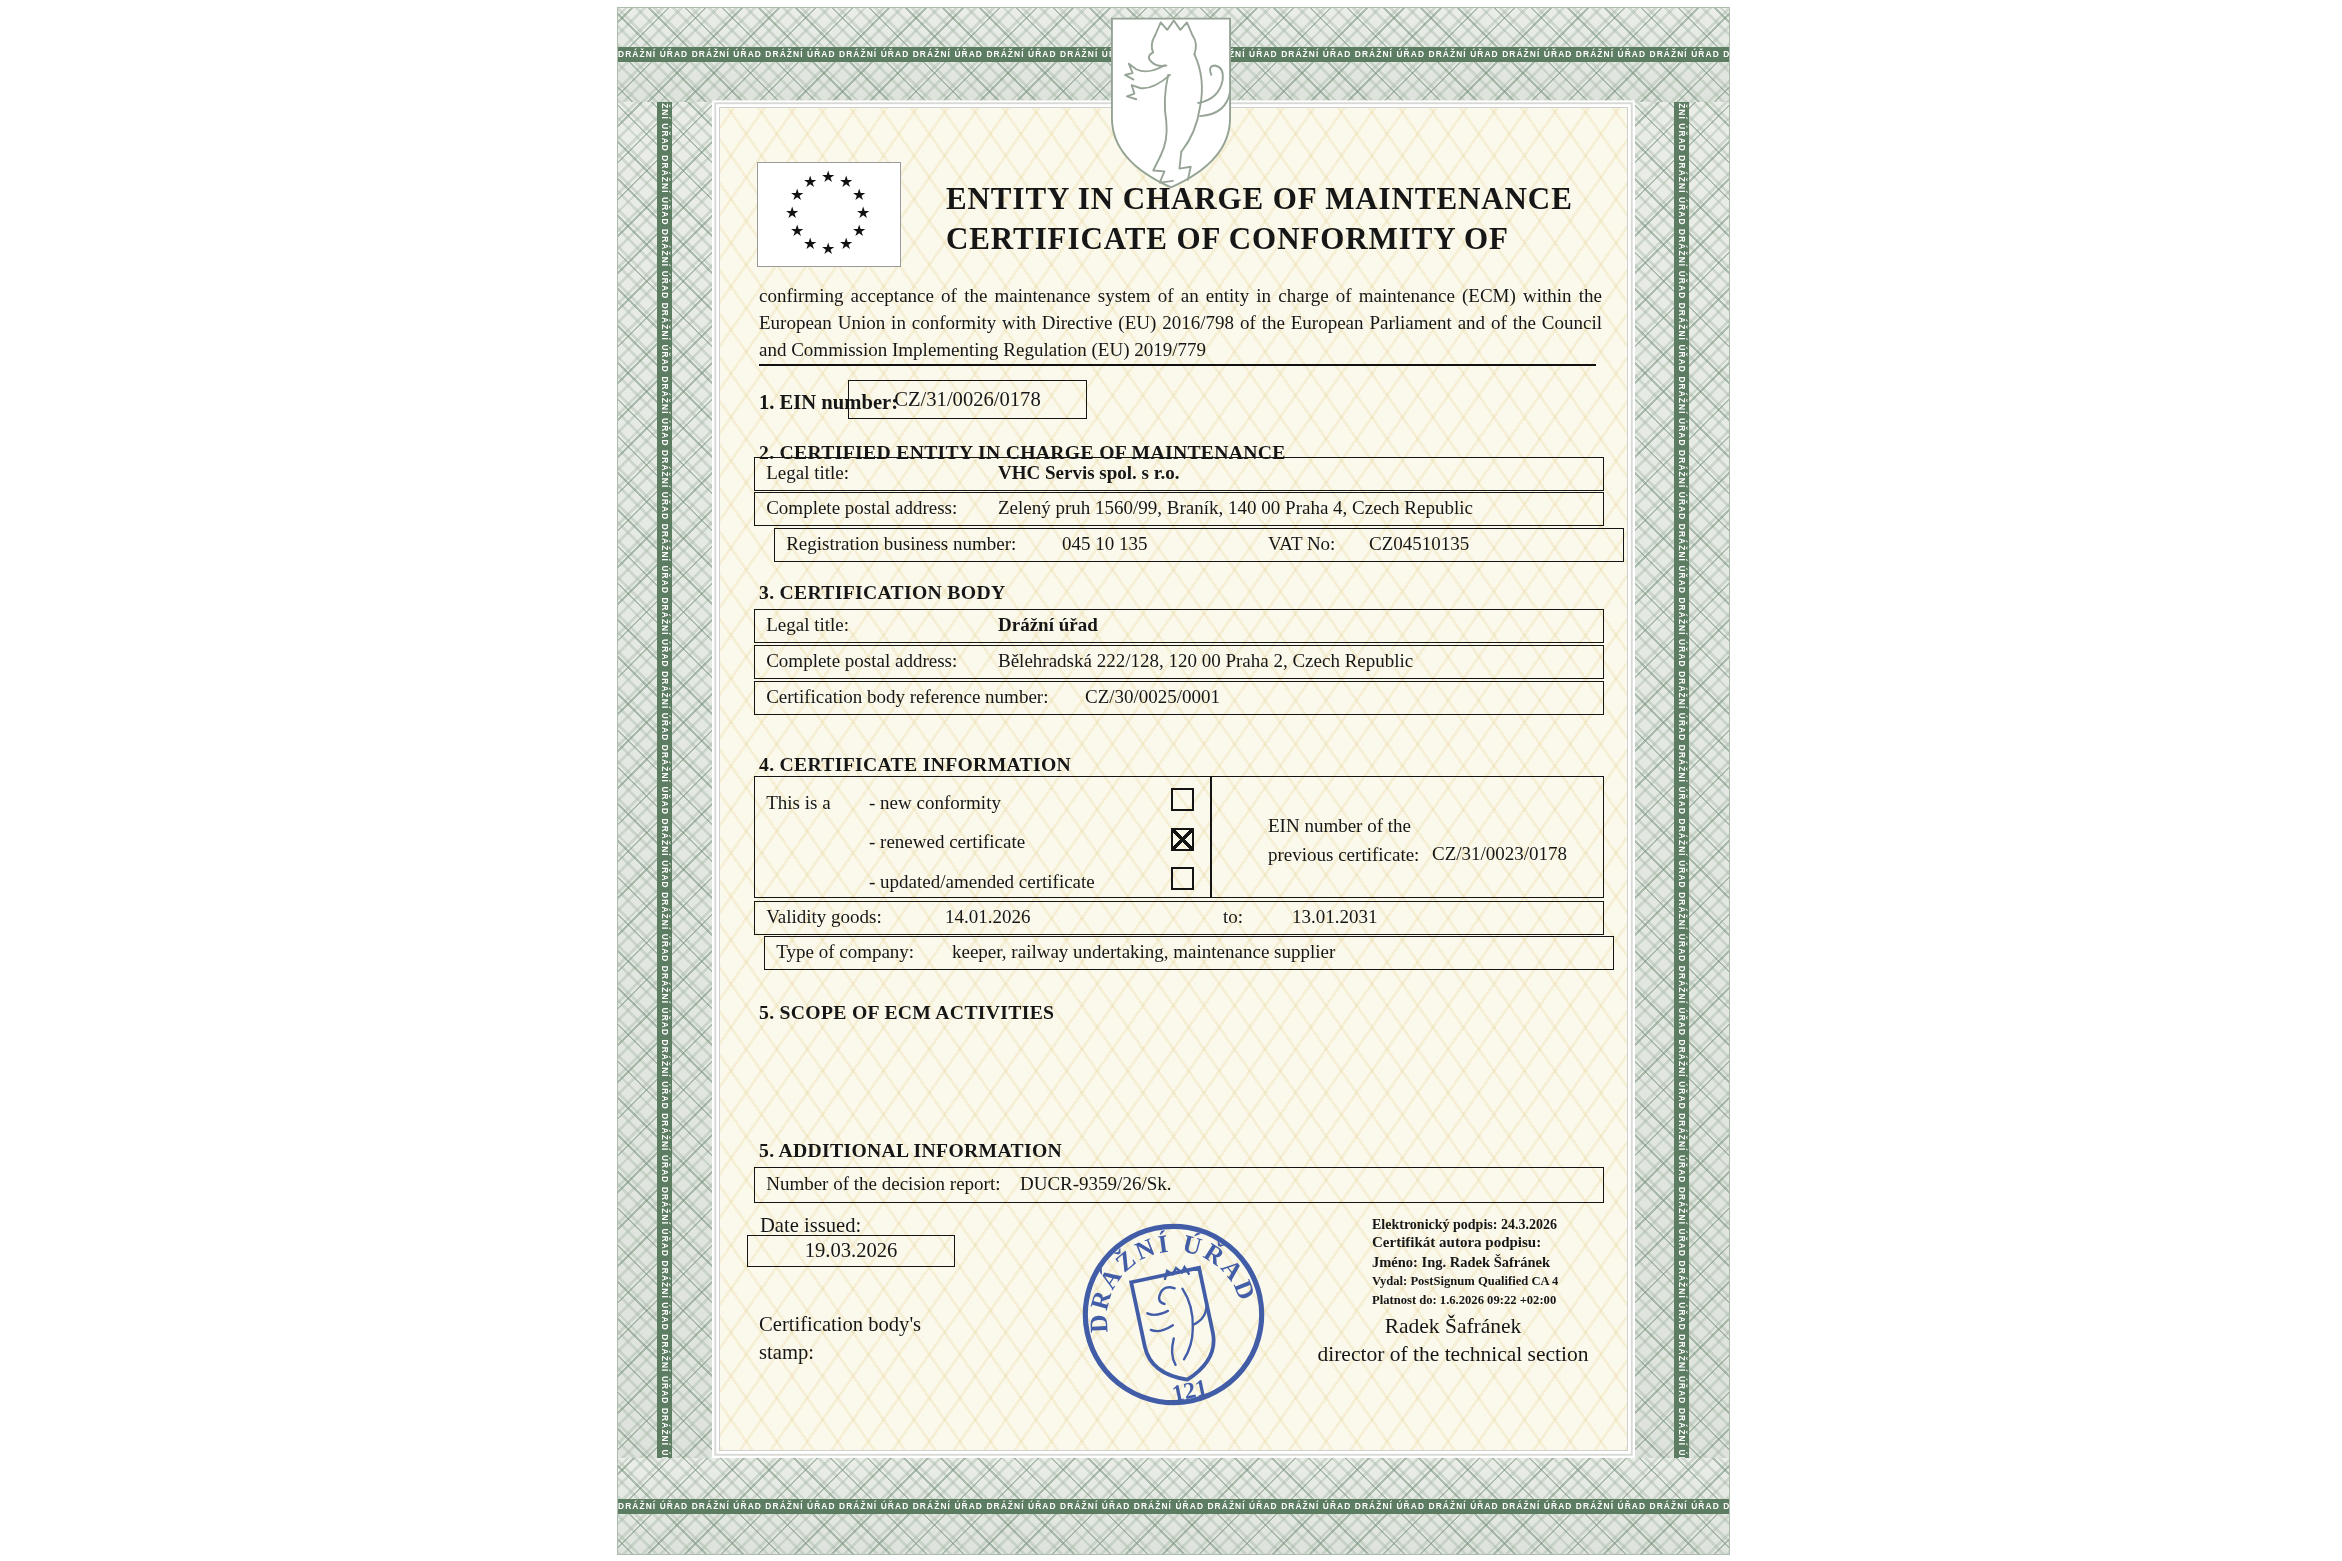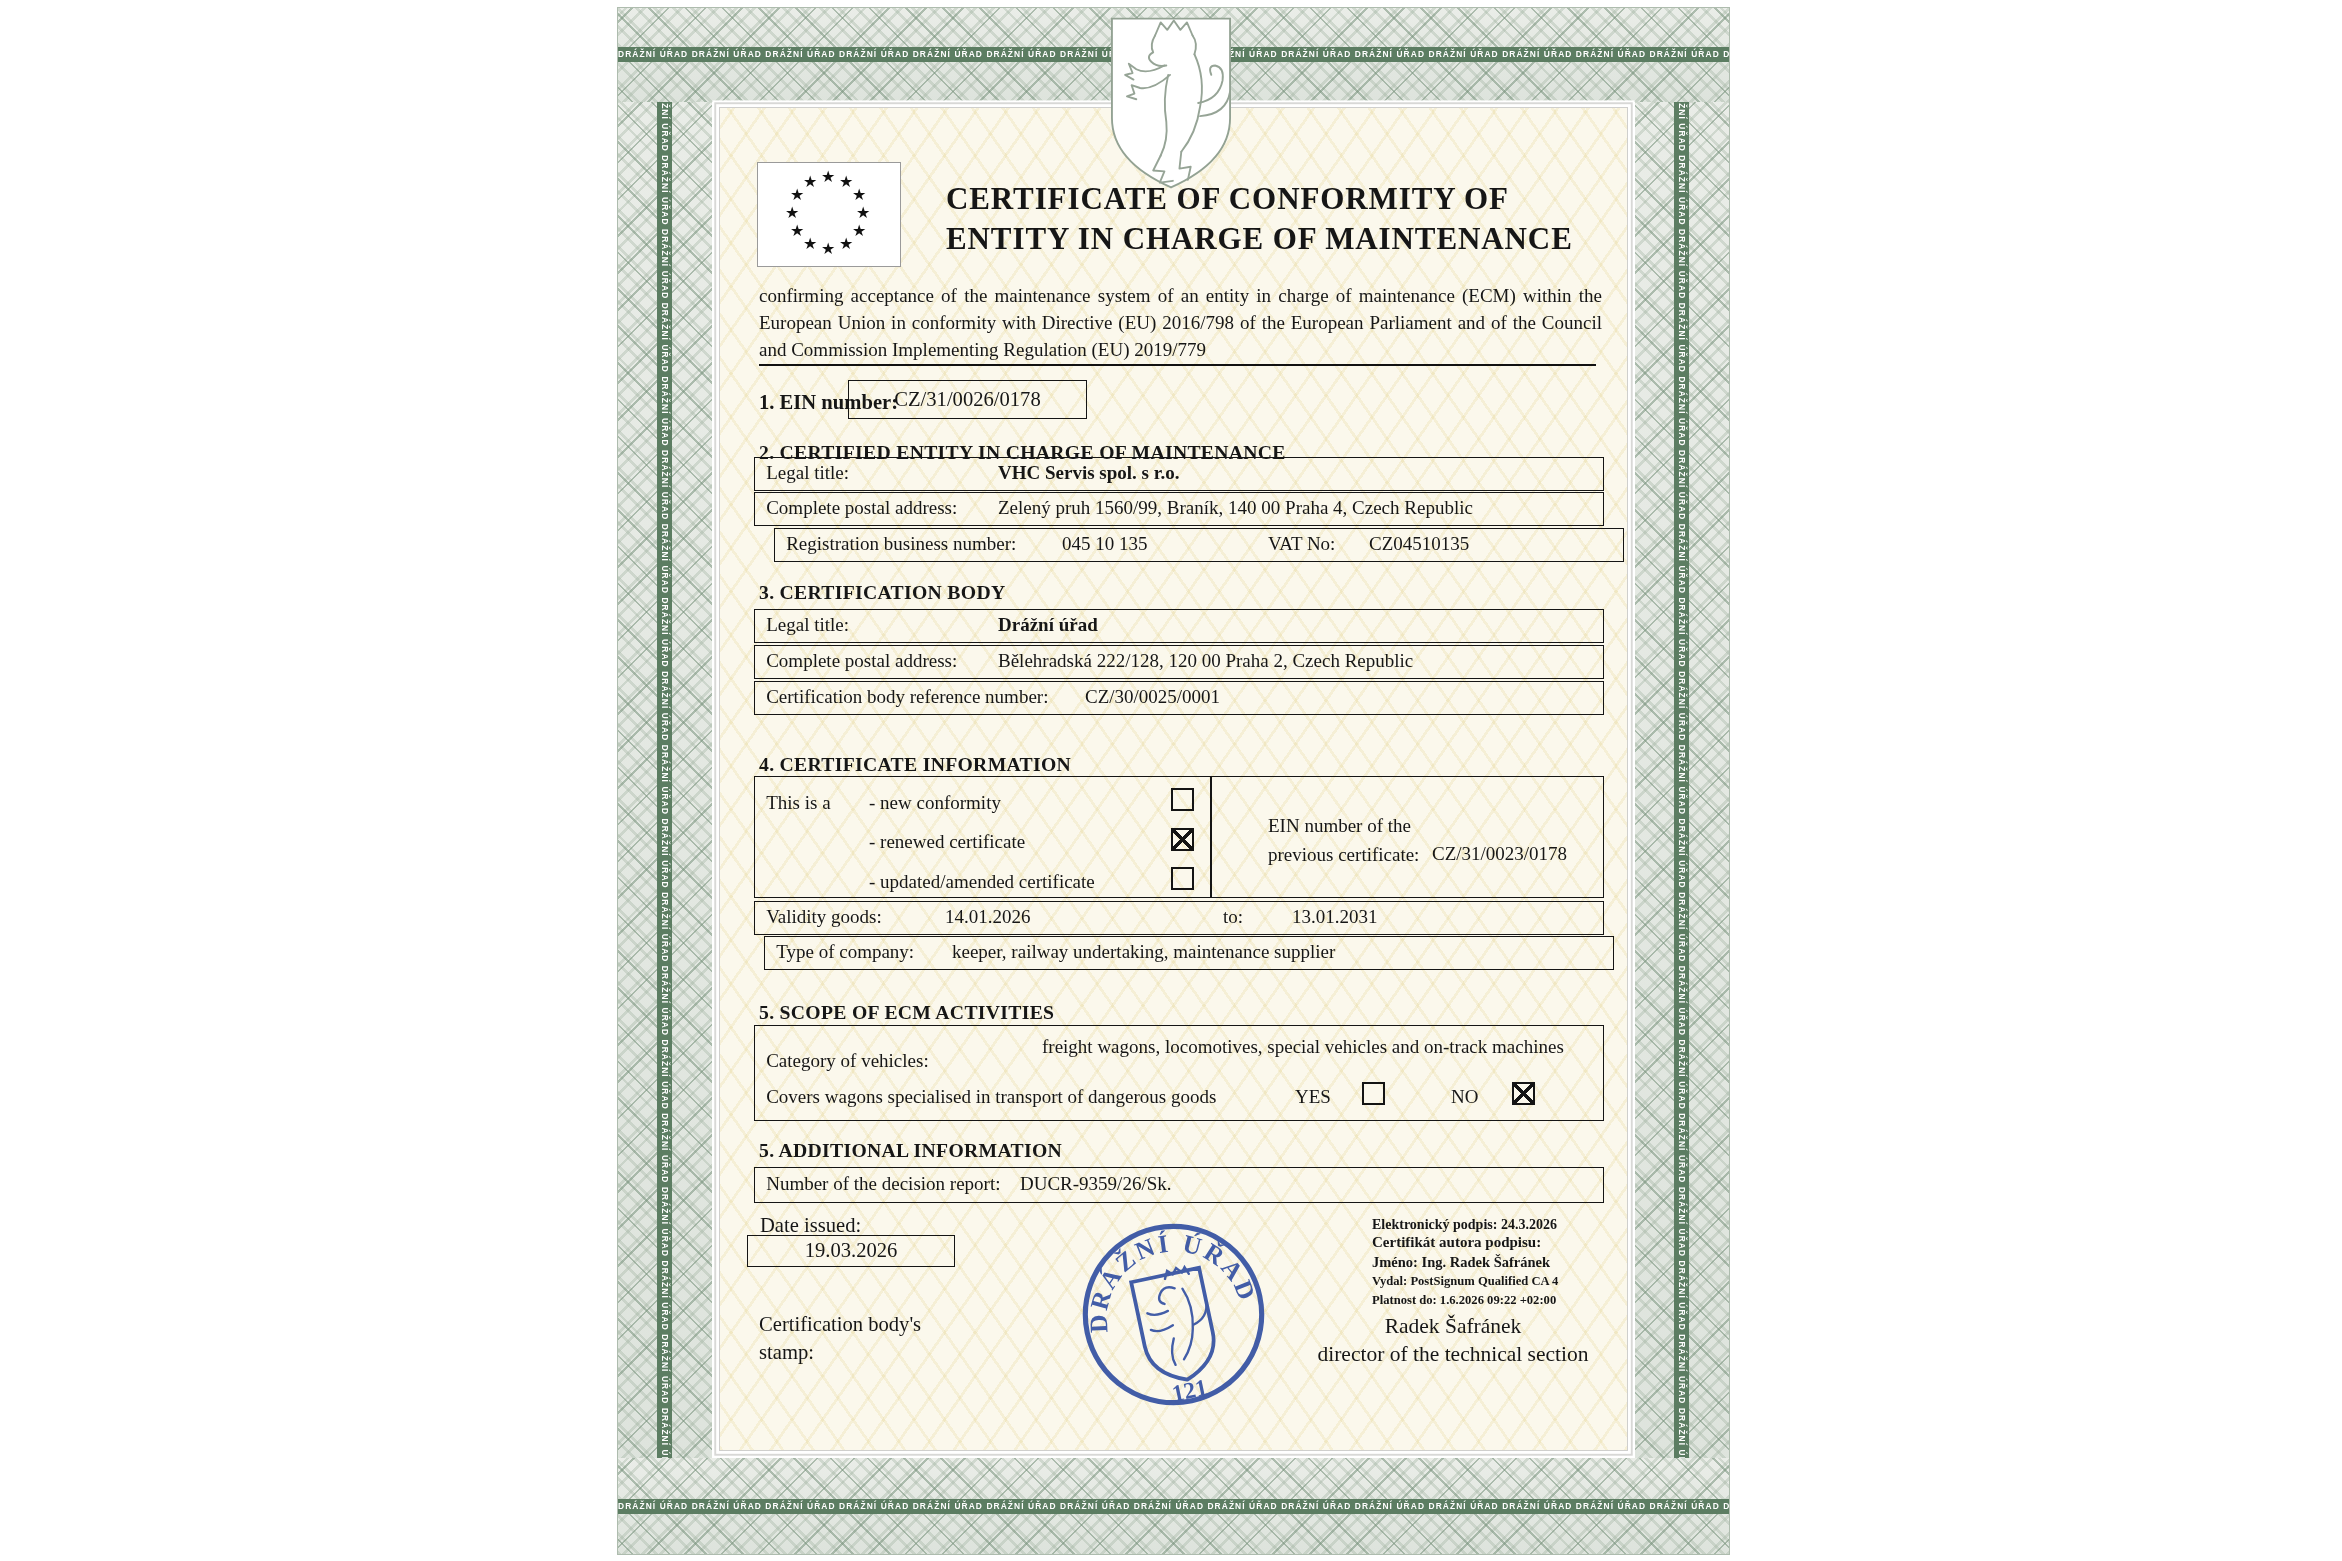--- a/index.html
+++ b/index.html
@@ -140,22 +140,22 @@
             <span style="left: 63px; top: 76px;">★</span>
             <span style="left: 45px; top: 71px;">★</span>
             <span style="left: 32px; top: 58px;">★</span>
             <span style="left: 27px; top: 40px;">★</span>
             <span style="left: 32px; top: 22.5px;">★</span>
             <span style="left: 45px; top: 9.5px;">★</span>
           </div>
       </div>
 
       <div class="title">
+        <div>ENTITY IN CHARGE OF MAINTENANCE</div>
         <div>CERTIFICATE OF CONFORMITY OF</div>
-        <div>ENTITY IN CHARGE OF MAINTENANCE</div>
       </div>
 
       <div class="intro">confirming acceptance of the maintenance system of an entity in charge of maintenance (ECM) within the European Union in conformity with Directive (EU) 2016/798 of the European Parliament and of the Council and Commission Implementing Regulation (EU) 2019/779</div>
       <div class="rule"></div>
 
       <div class="ein-label">1. EIN number:</div>
       <div class="ein-box"><span>CZ/31/0026/0178</span></div>
 
       <div class="h" style="left:141px;top:433px;">2. CERTIFIED ENTITY IN CHARGE OF MAINTENANCE</div>
       <div class="trow" style="top:449px;">
@@ -205,29 +205,20 @@
         <span style="left:190px;">14.01.2026</span>
         <span style="left:468px;">to:</span>
         <span style="left:537px;">13.01.2031</span>
       </div>
       <div class="trow" style="top:928px;margin-left:10px;">
         <span style="left:11.2px;">Type of company:</span>
         <span style="left:187px;">keeper, railway undertaking, maintenance supplier</span>
       </div>
 
       <div class="h" style="left:141px;top:993px;">5. SCOPE OF ECM ACTIVITIES</div>
-      <div class="bigbox" style="top:1017px;height:96px;">
-        <span style="left:11.2px;top:24px;">Category of vehicles:</span>
-        <div class="wraplbl" style="position:absolute;left:287px;top:7.5px;width:529px;line-height:27px;white-space:normal;">freight wagons, locomotives, special vehicles and on-track machines</div>
-        <span style="left:11.2px;top:60px;">Covers wagons specialised in transport of dangerous goods</span>
-        <span style="left:540px;top:60px;">YES</span>
-        <div class="cb" style="left:607px;top:56px;"></div>
-        <span style="left:696px;top:60px;">NO</span>
-        <div class="cb checked" style="left:757px;top:56px;"></div>
-      </div>
 
       <div class="h" style="left:141px;top:1131px;">5. ADDITIONAL INFORMATION</div>
       <div class="trow" style="top:1159px;height:36px;">
         <span style="left:11.2px;top:5.6px;">Number of the decision report:</span>
         <span style="left:265px;top:5.6px;">DUCR-9359/26/Sk.</span>
       </div>
 
       <div class="lbl" style="left:142px;top:1206px;font-size:20.6px;">Date issued:</div>
       <div class="date-box"><span>19.03.2026</span></div>
       <div class="wraplbl" style="left:141px;top:1302px;width:197px;font-size:20.6px;line-height:28px;">Certification body's stamp:</div>

